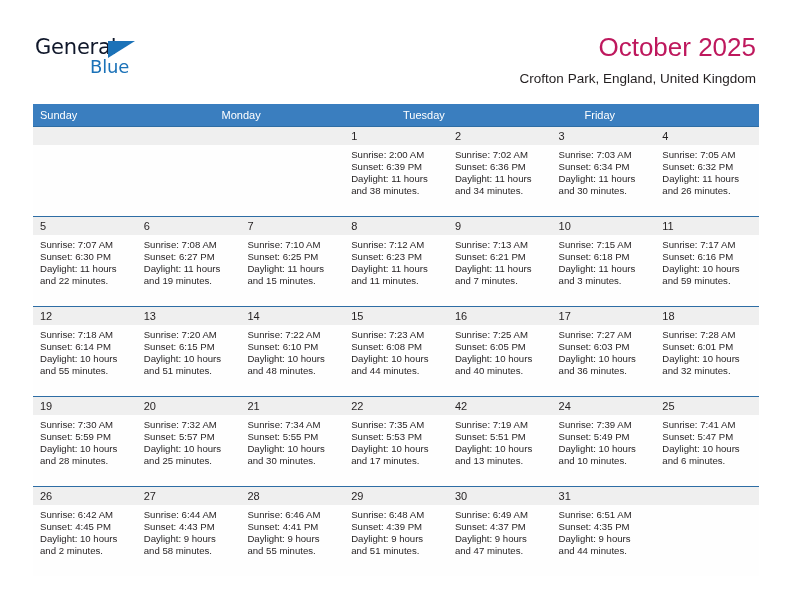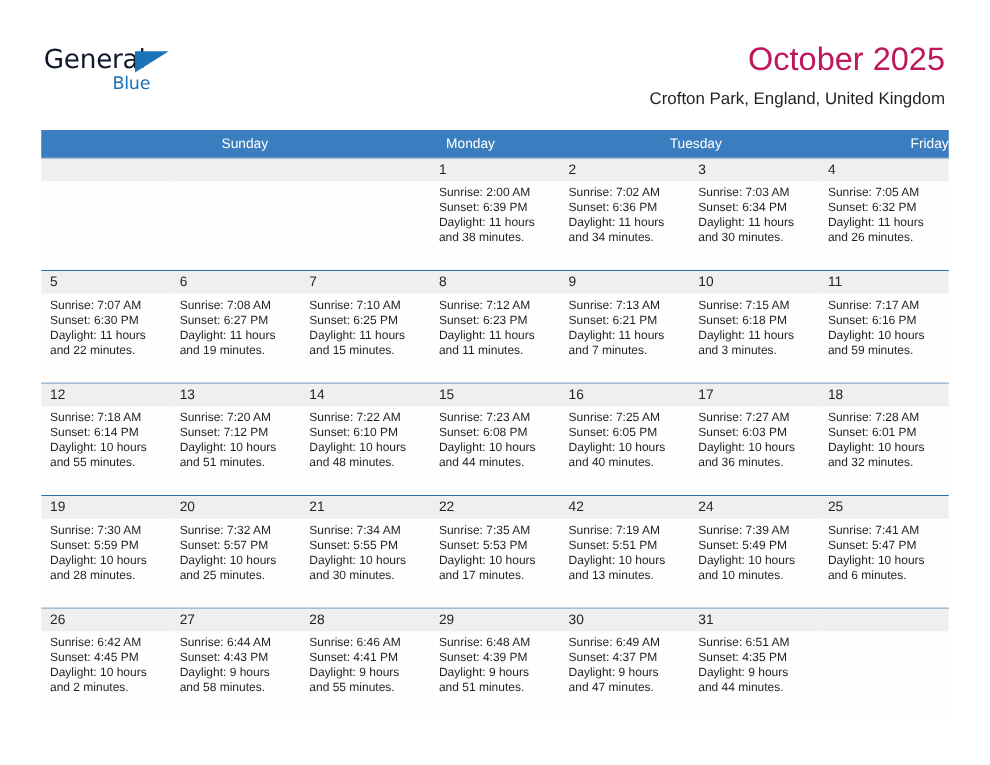--- a/index.html
+++ b/index.html
@@ -55,21 +55,21 @@
     top: 5px;
     width: 0;
     height: 0;
     border-left: 27px solid #1b72b8;
     border-bottom: 17px solid transparent;
   }
   .logo-blue {
     position: absolute;
     left: 55px;
     top: 20px;
-    font-size: 14px;
+    font-size: 18px;
     letter-spacing: -0.2px;
     color: #1b72b8;
     font-family: "DejaVu Sans", sans-serif;
     font-weight: 400;
     line-height: 22px;
   }
 
   .title-block {
     position: absolute;
     right: 36px;
@@ -97,21 +97,20 @@
     position: absolute;
     left: 33px;
     top: 104px;
     width: 726px;
   }
 
   .weekdays {
     display: flex;
     background: #3a7ebf;
     height: 22px;
-    text-align: right;
   }
   .weekday {
     flex: 1 1 0;
     color: #ffffff;
     font-size: 11px;
     line-height: 22px;
     padding-left: 7px;
     box-sizing: border-box;
     white-space: nowrap;
   }
@@ -306,21 +305,21 @@
           <div>Sunrise: 7:18 AM</div>
           <div>Sunset: 6:14 PM</div>
           <div>Daylight: 10 hours</div>
           <div>and 55 minutes.</div>
         </div>
       </div>
       <div class="day">
         <div class="day-number">13</div>
         <div class="day-details">
           <div>Sunrise: 7:20 AM</div>
-          <div>Sunset: 7:12 PM</div>
+          <div>Sunset: 6:15 PM</div>
           <div>Daylight: 10 hours</div>
           <div>and 51 minutes.</div>
         </div>
       </div>
       <div class="day">
         <div class="day-number">14</div>
         <div class="day-details">
           <div>Sunrise: 7:22 AM</div>
           <div>Sunset: 6:10 PM</div>
           <div>Daylight: 10 hours</div>

